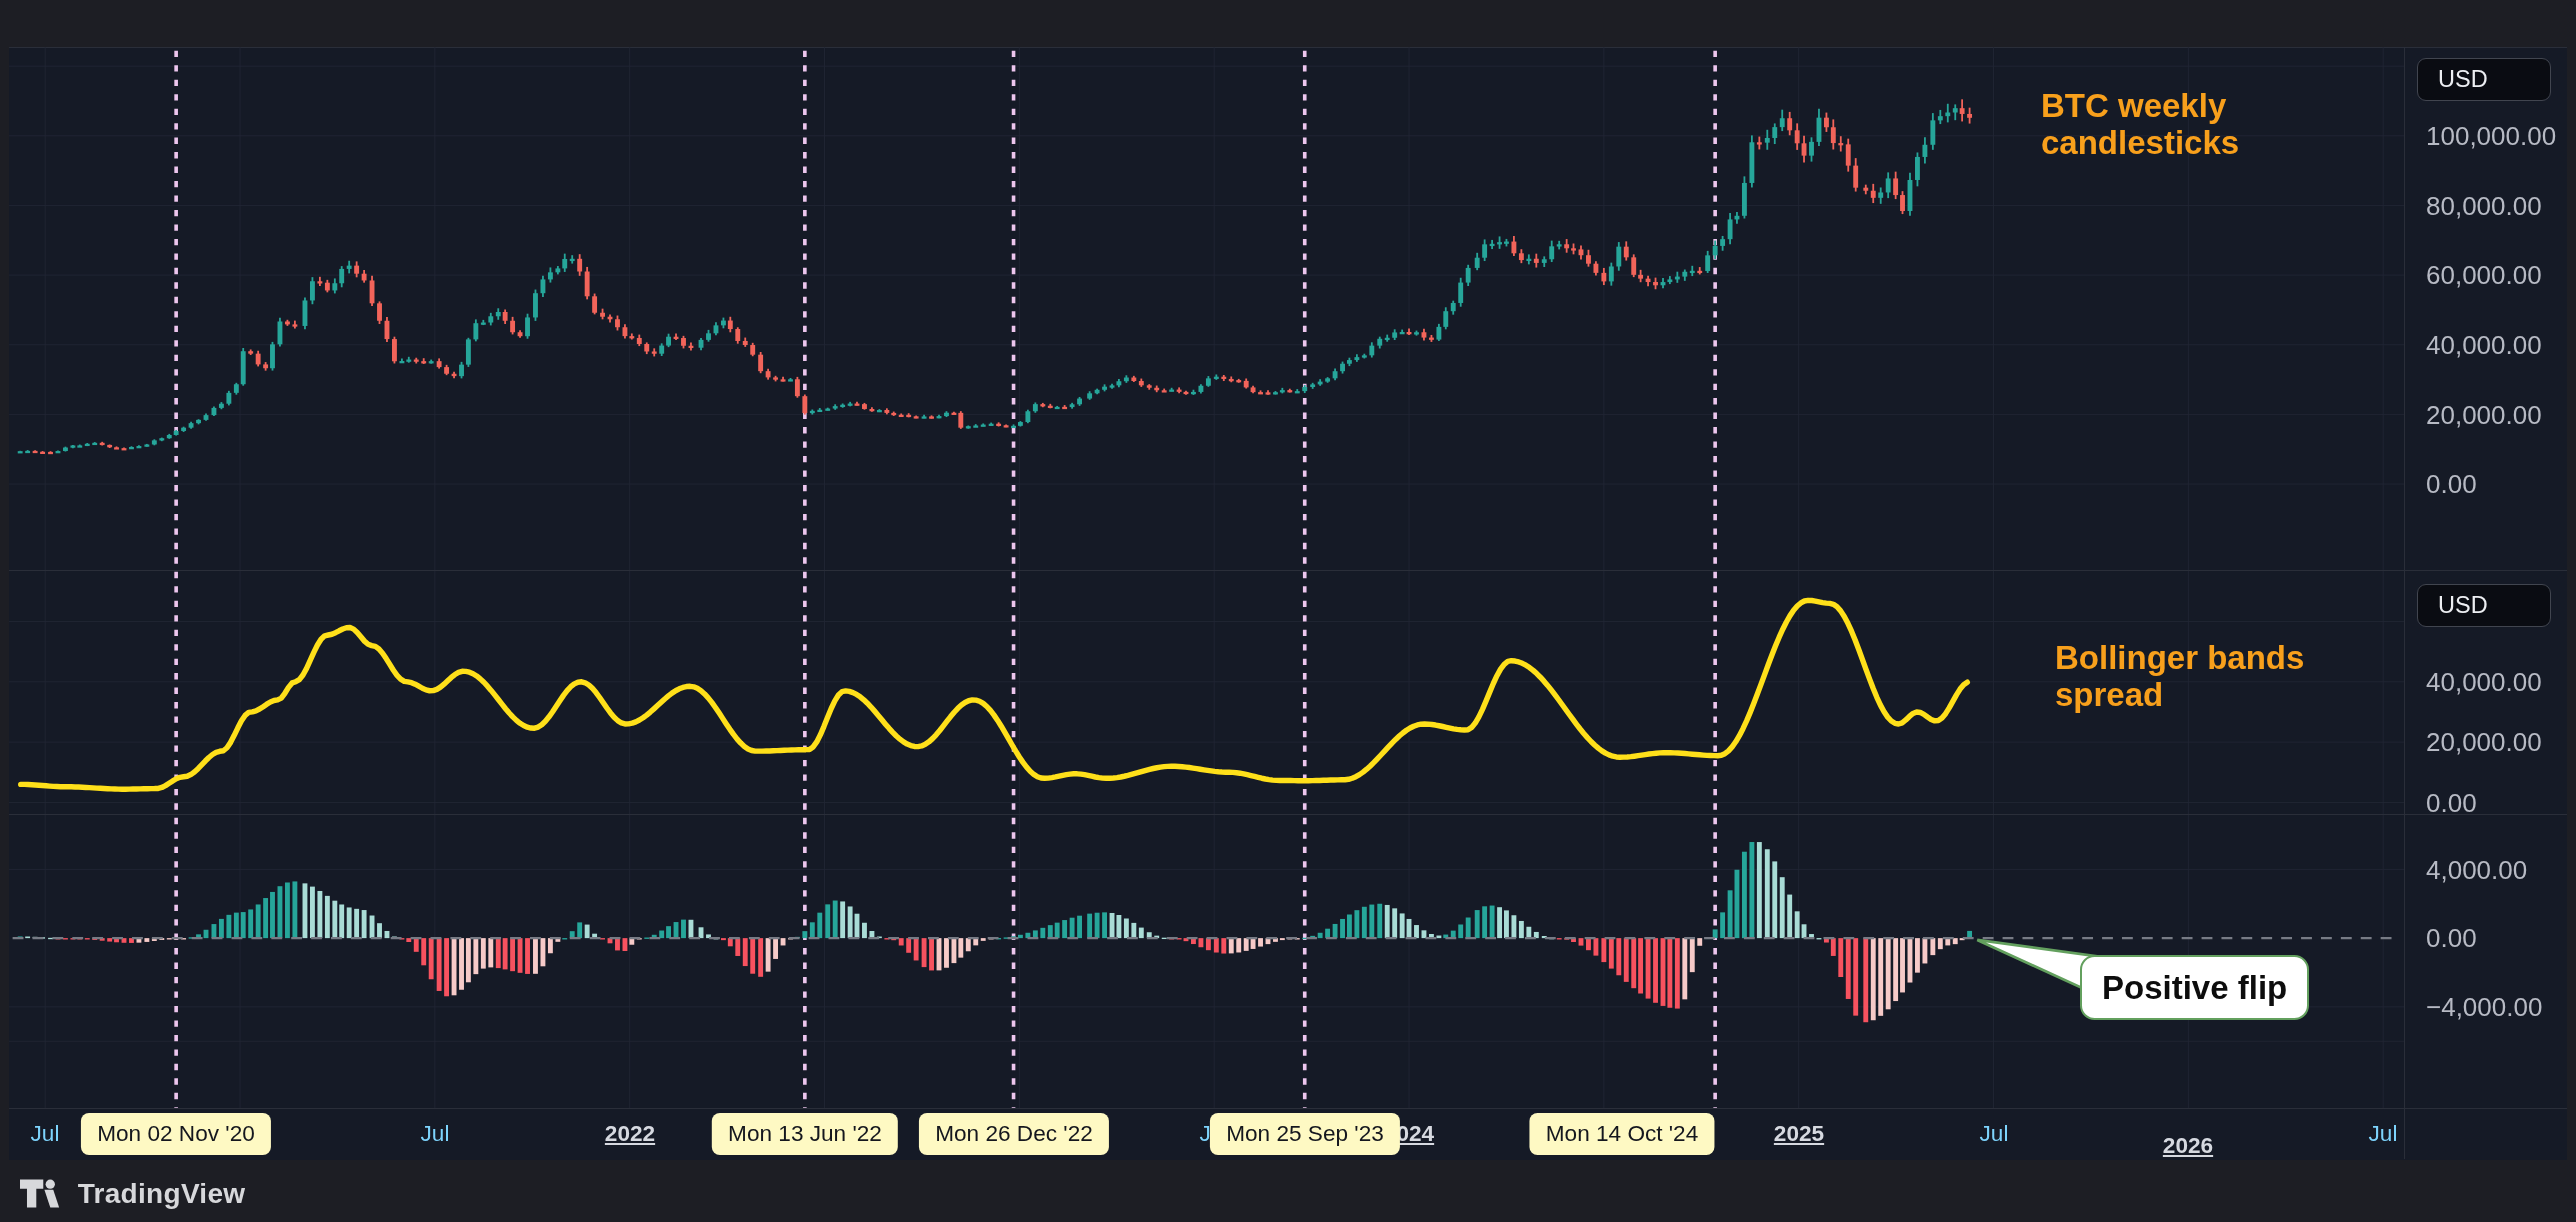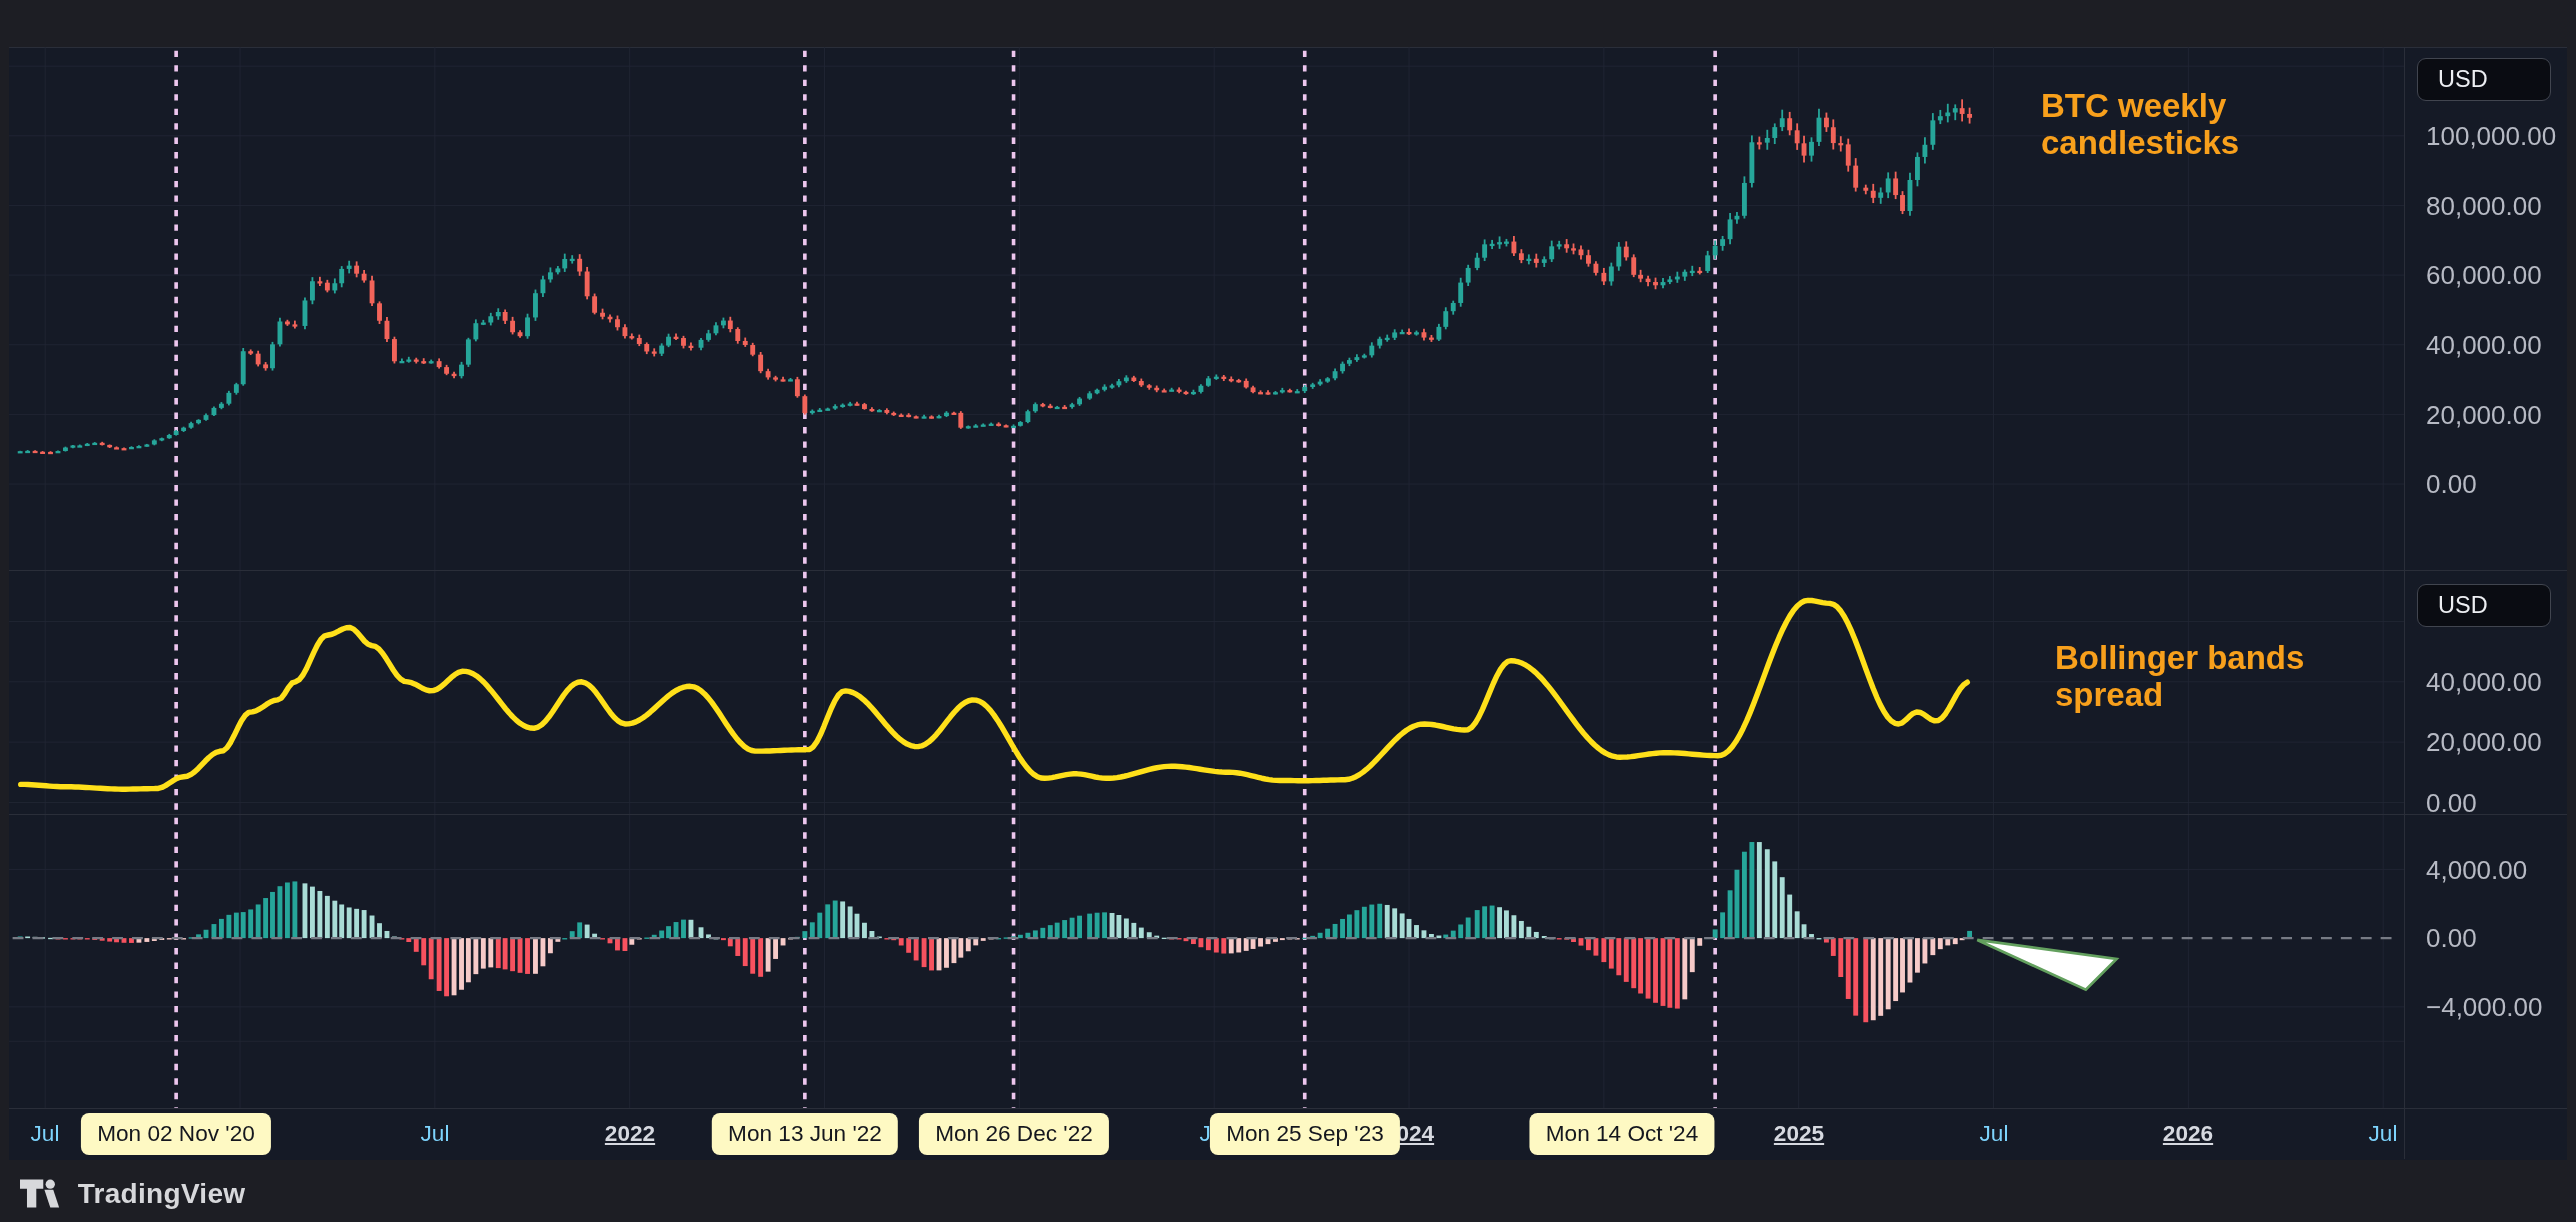--- a/index.html
+++ b/index.html
@@ -893,38 +893,41 @@
       <div class="xtick" style="left: 825px;">Jul</div>
       <div class="xtick" style="left: 1214px;">Jul</div>
       <div class="xtick" style="left: 1604px;">Jul</div>
       <div class="xtick" style="left: 1994px;">Jul</div>
       <div class="xtick" style="left: 2383px;">Jul</div>
       <div class="xtick year" style="left: 240px;">2021</div>
       <div class="xtick year" style="left: 630px;">2022</div>
       <div class="xtick year" style="left: 1019px;">2023</div>
       <div class="xtick year" style="left: 1409px;">2024</div>
       <div class="xtick year" style="left: 1799px;">2025</div>
-      <div class="xtick year" style="left: 2188px;">2026</div>
+      <div class="xtick year" style="left: 2188px; margin-top: 12px;">2026</div>
       <div class="date-badge" style="left: 176px;">Mon 02 Nov '20</div>
       <div class="date-badge" style="left: 805px;">Mon 13 Jun '22</div>
       <div class="date-badge" style="left: 1014px;">Mon 26 Dec '22</div>
       <div class="date-badge" style="left: 1305px;">Mon 25 Sep '23</div>
       <div class="date-badge" style="left: 1622px;">Mon 14 Oct '24</div>
     </div>
 
   <div class="usd-badge" style="top:58px">
     <span>USD</span>
   </div>
   <div class="usd-badge" style="top:584px">
     <span>USD</span>
   </div>
 
   <div class="annotation" style="left:2041px;top:87px;width:298px">BTC weekly candlesticks</div>
   <div class="annotation" style="left:2055px;top:639px;width:326px">Bollinger bands spread</div>
 
+  <div class="callout-box">
+    <span>Positive flip</span>
+  </div>
 
   <div class="footer">
     <div class="tv-logo">
       <svg width="45" height="33" viewBox="0 0 58 40">
         <g fill="#d7d8db">
           <path d="M0 2 h30 v12 h-9 v24 h-12 v-24 h-9 z"></path>
           <circle cx="39" cy="8" r="6"></circle>
           <path d="M31 14 h12 l8 24 h-12 z" transform="translate(2,2) scale(0.95)"></path>
         </g>
       </svg>

